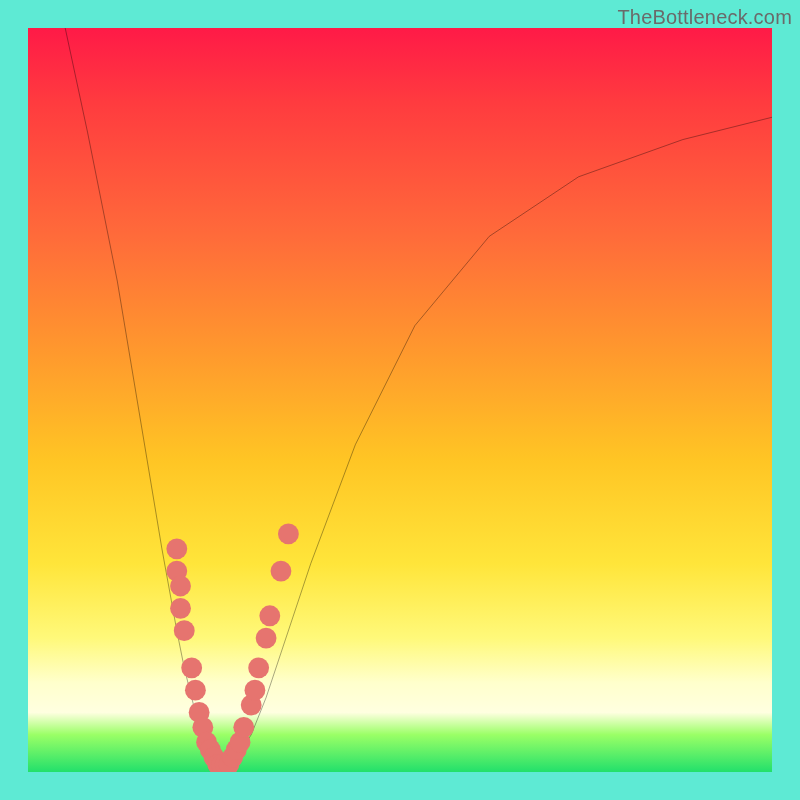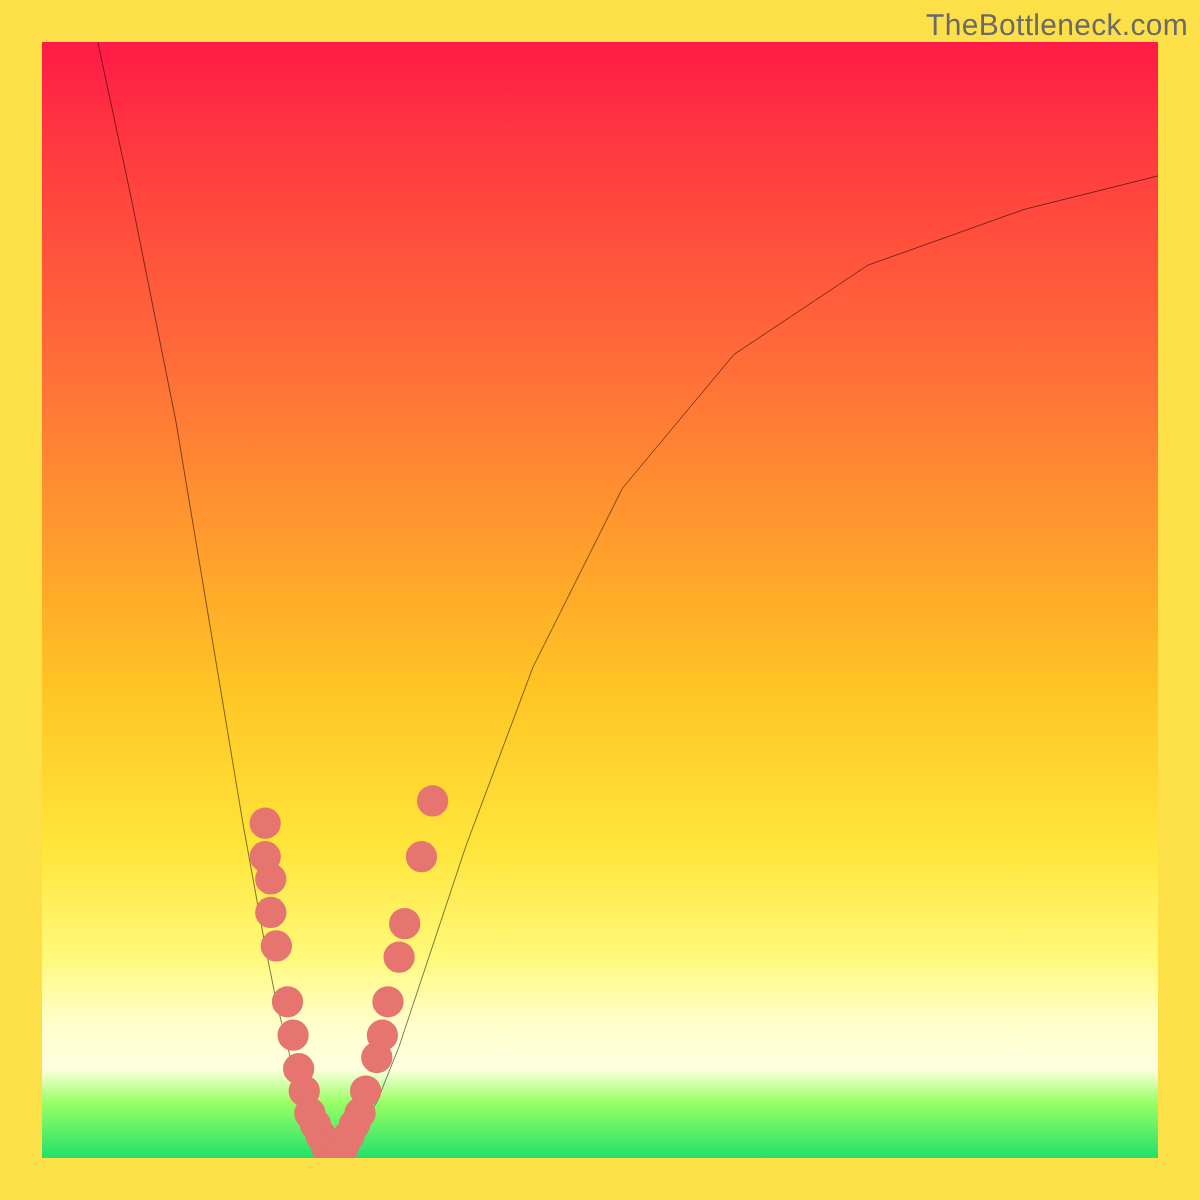--- a/index.html
+++ b/index.html
@@ -10,21 +10,21 @@
     overflow: hidden;
     background: #000;
     font-family: Arial, Helvetica, sans-serif;
   }
   .frame {
     position: absolute;
     left: 0;
     top: 0;
     width: 800px;
     height: 800px;
-    background: #fde047;
+    background: #5eead4;
   }
   .plot-area {
     position: absolute;
     left: 28px;
     top: 28px;
     width: 744px;
     height: 744px;
     
     background: linear-gradient(to bottom,
       #ff1a47 0%,

